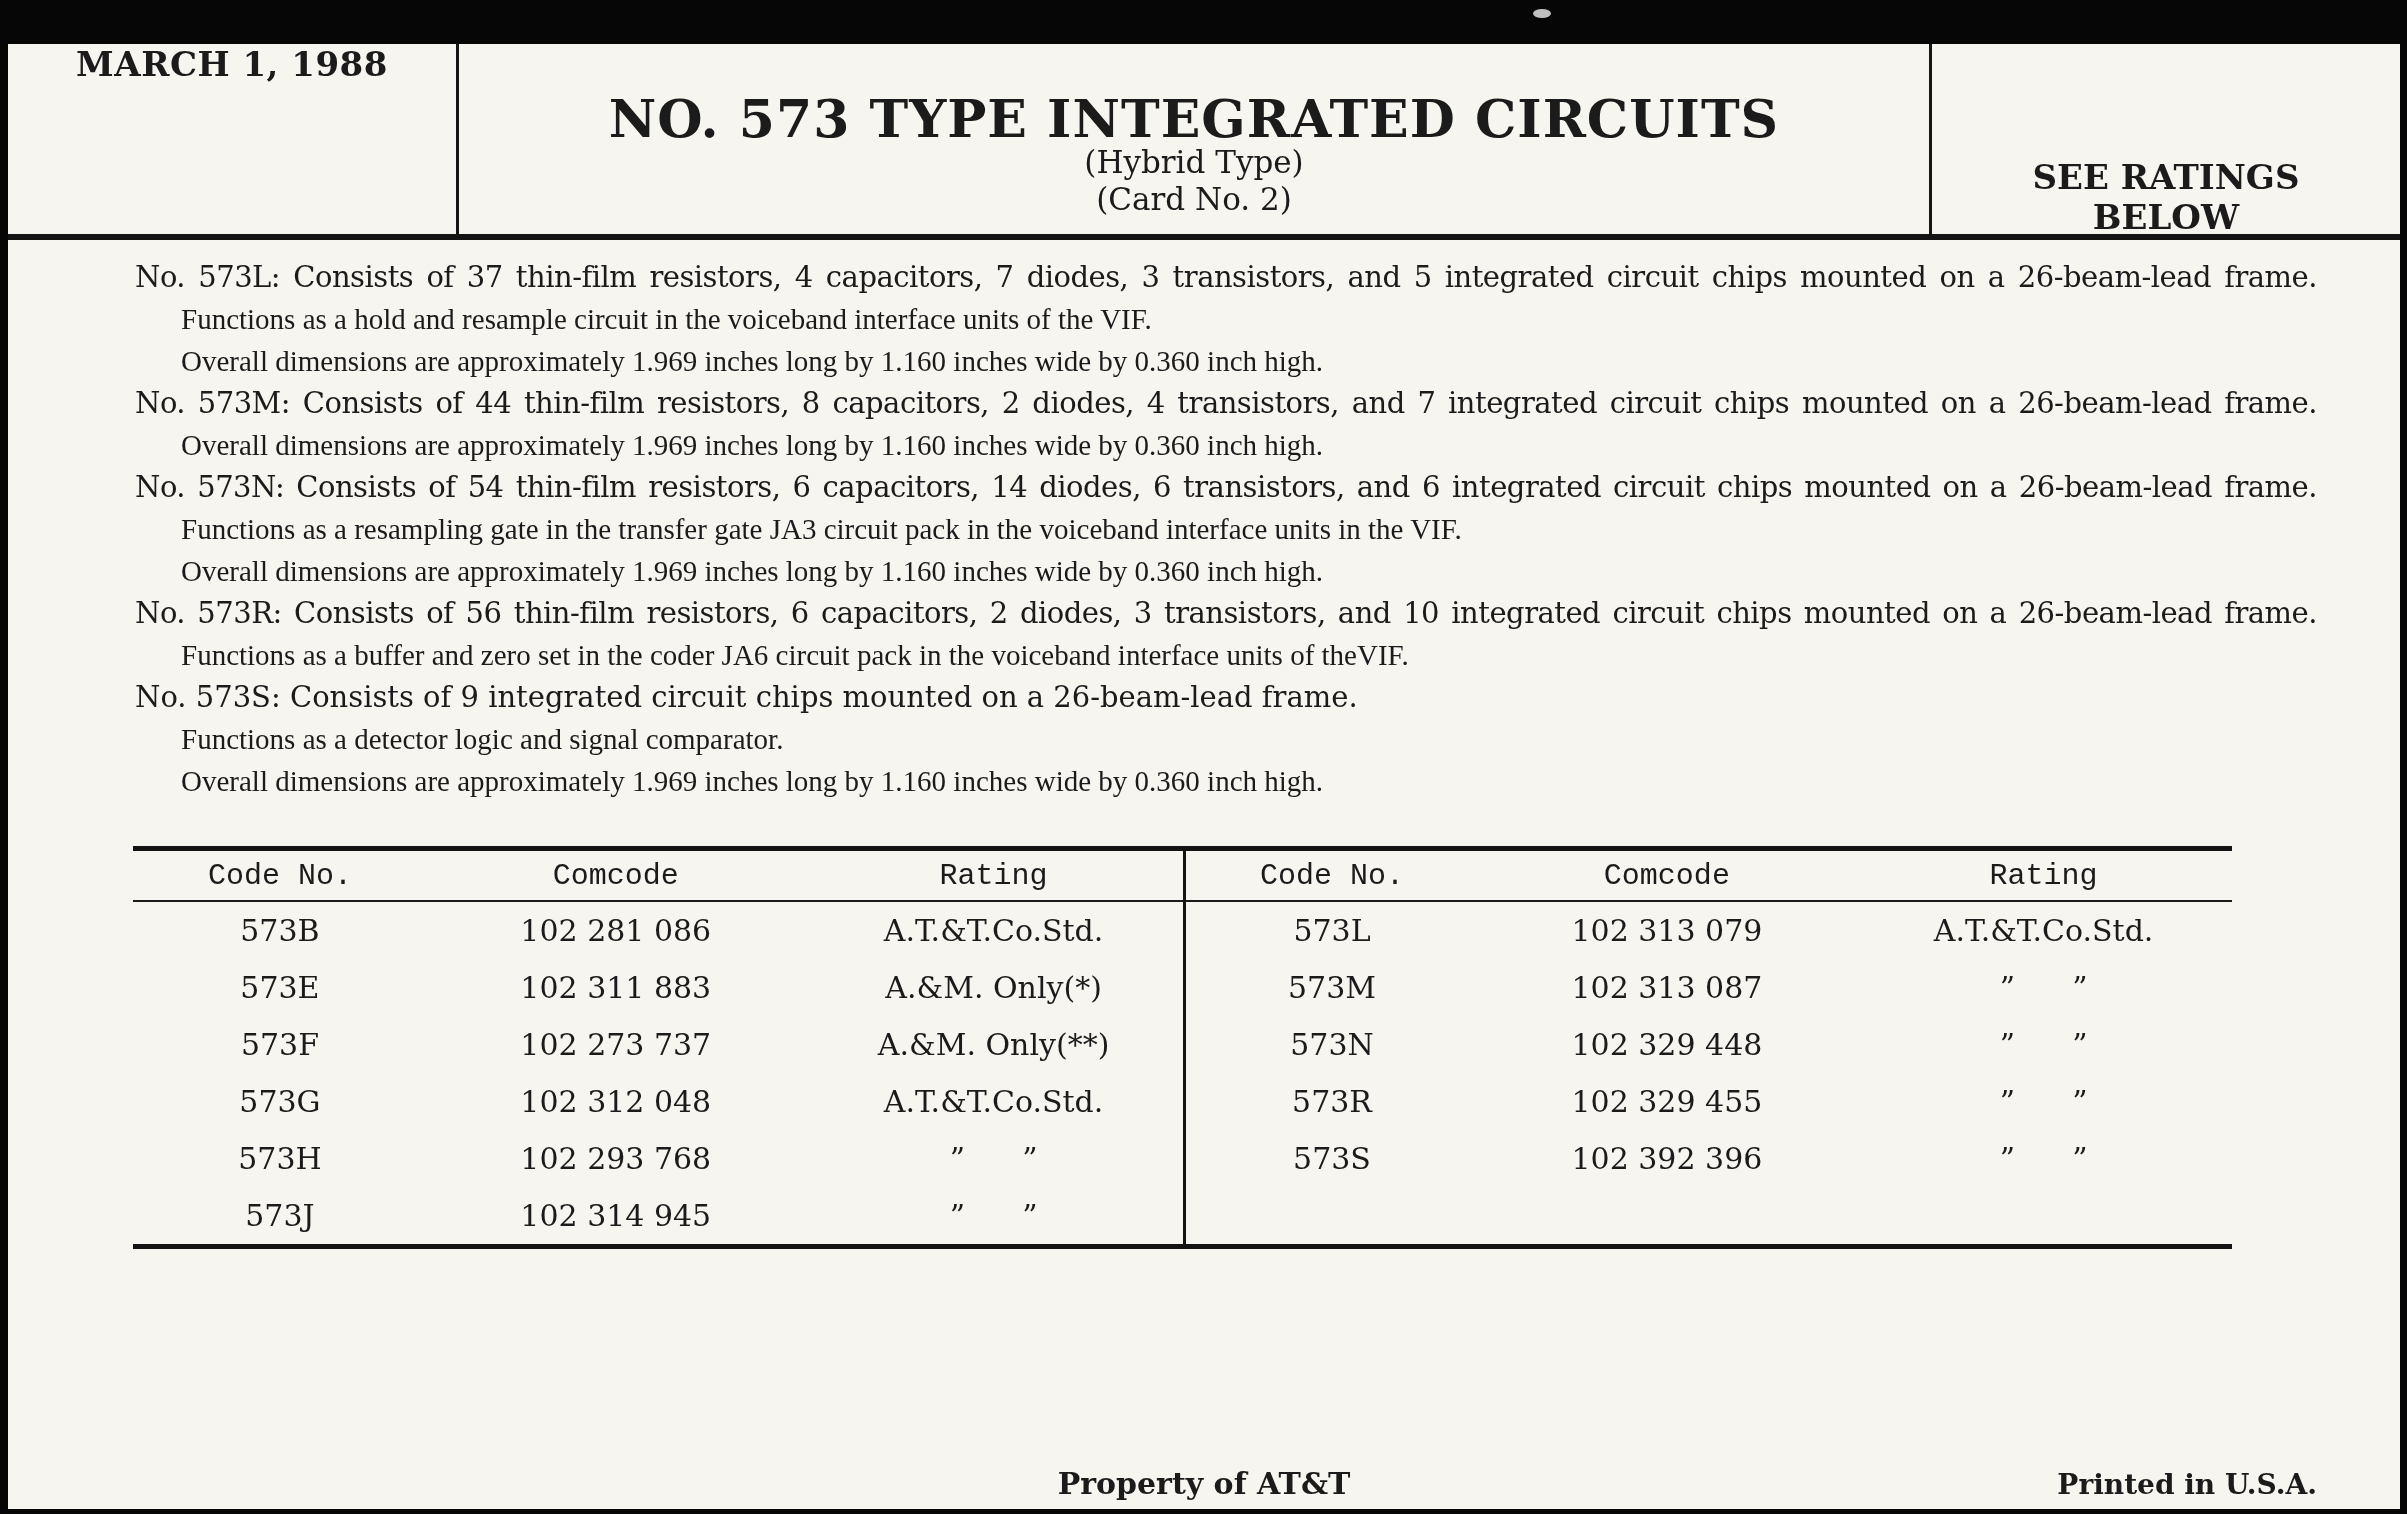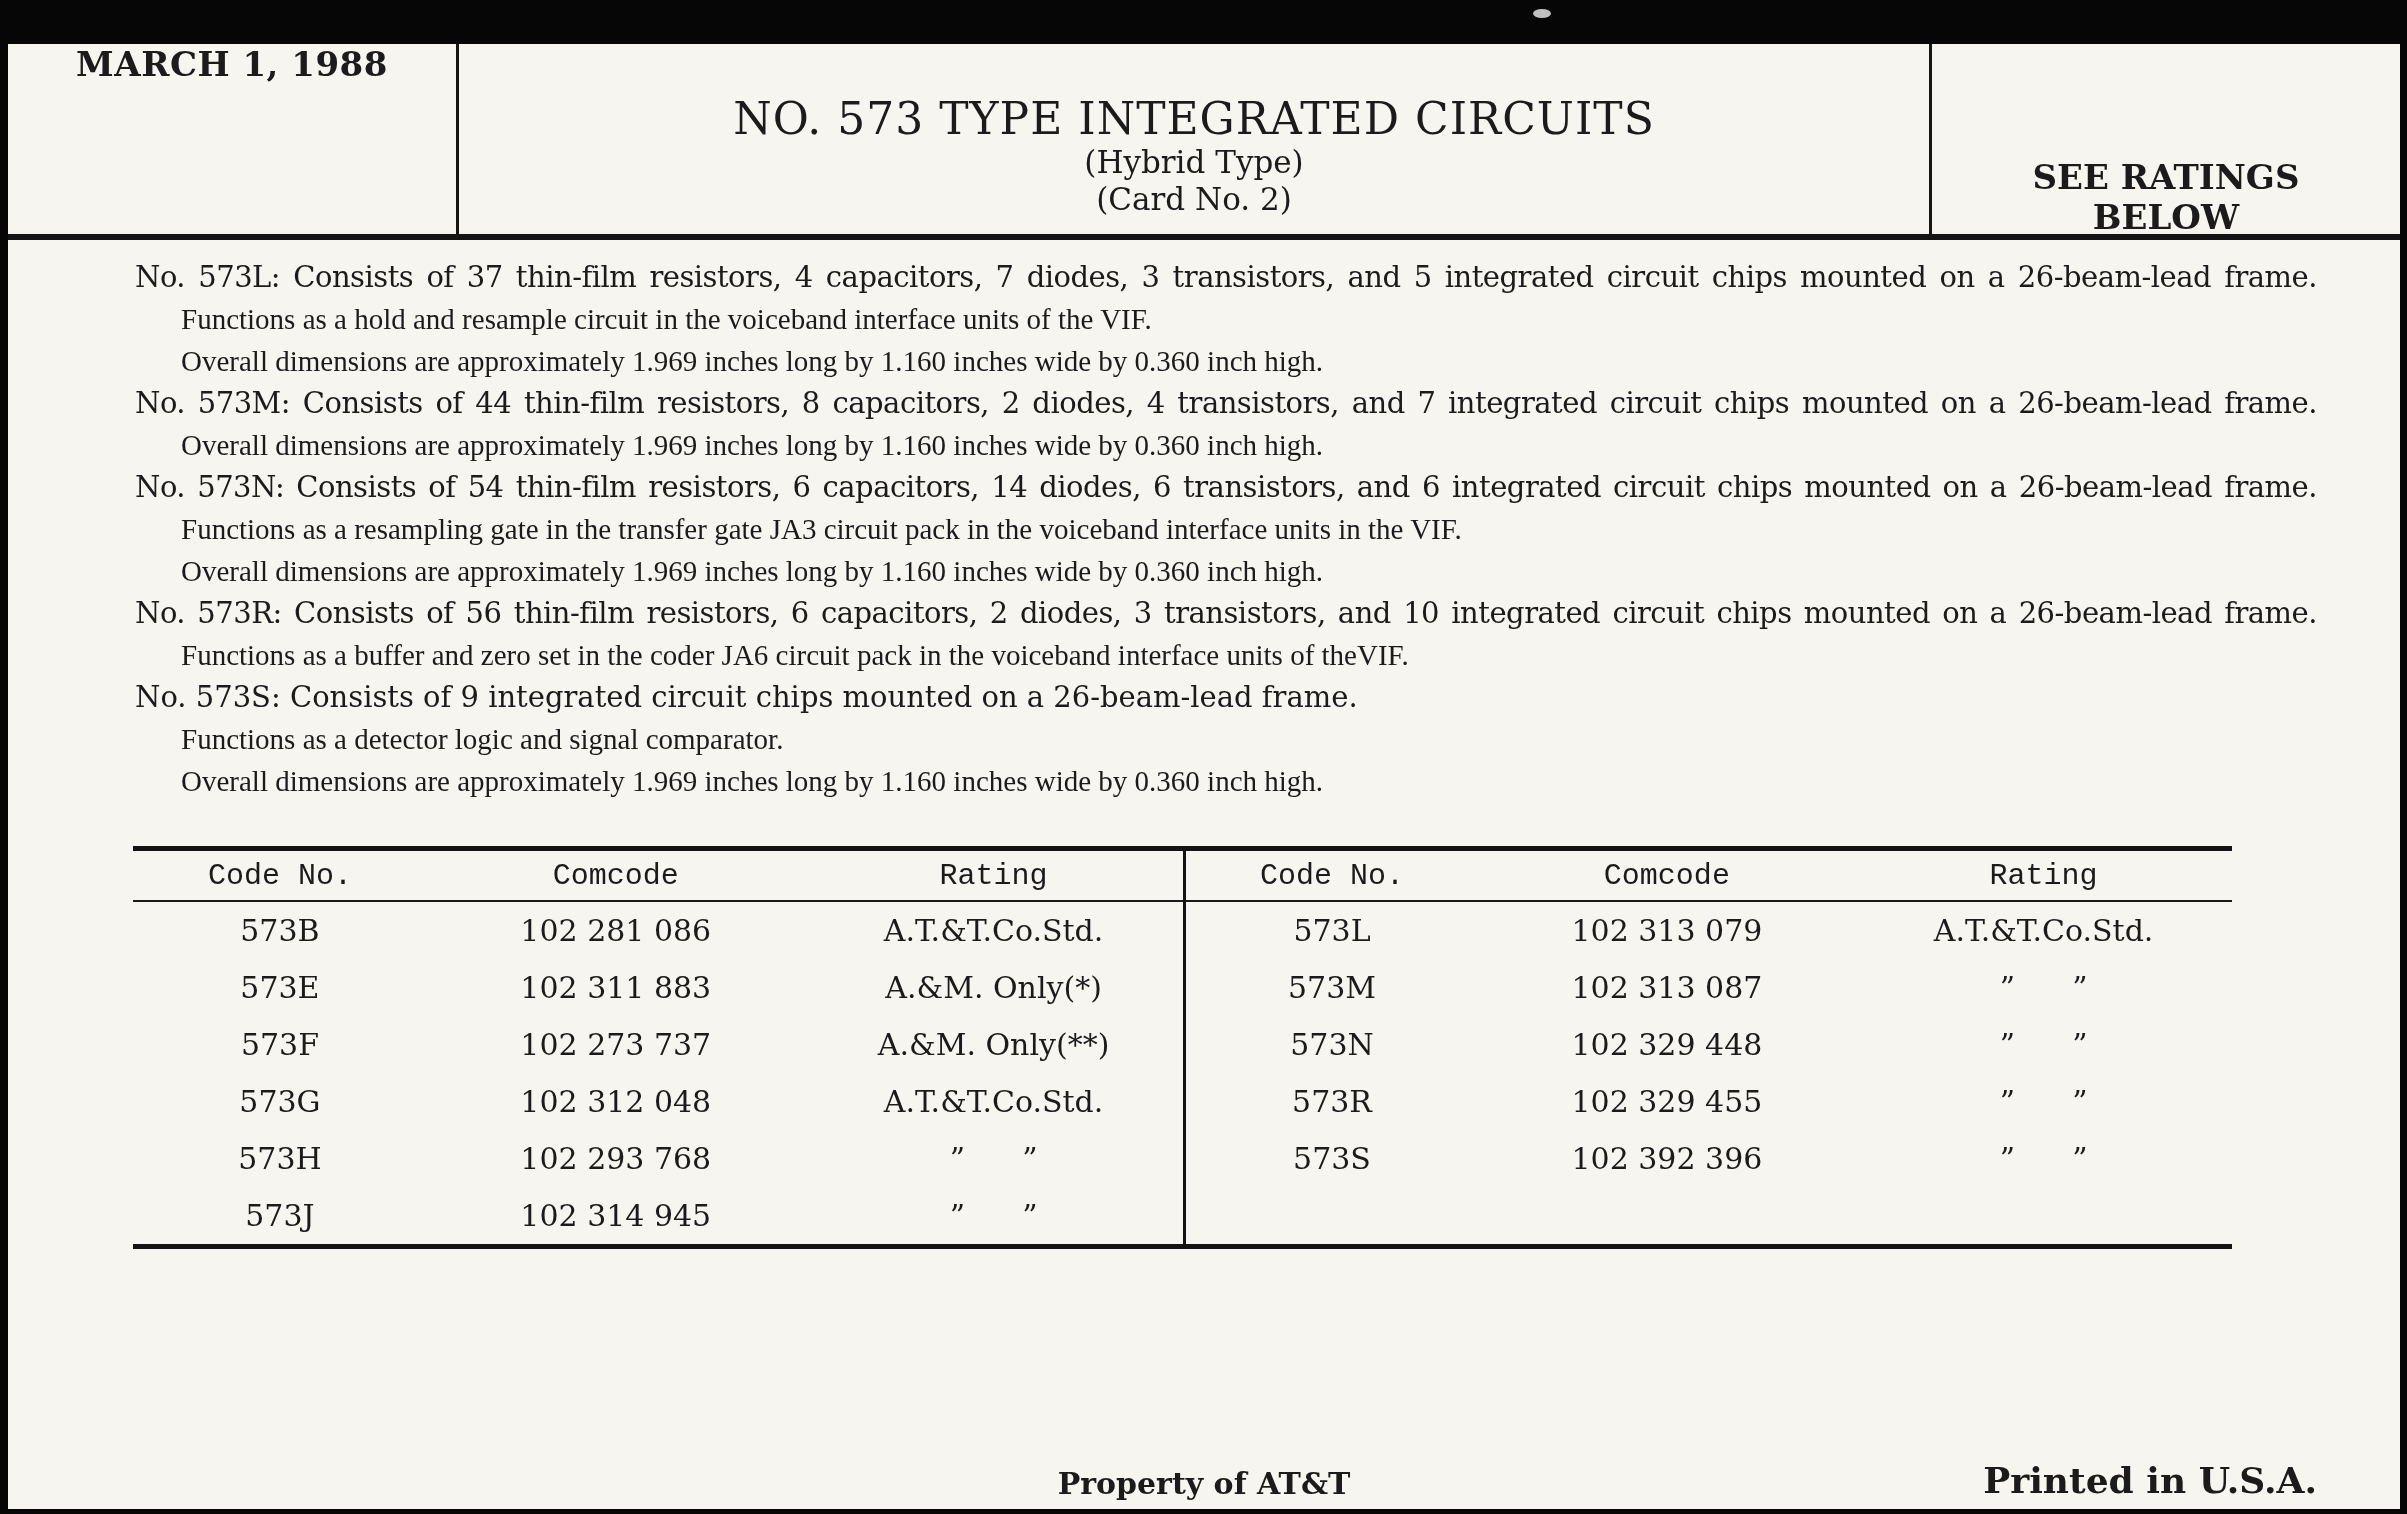--- a/index.html
+++ b/index.html
@@ -29,21 +29,21 @@
   .h-left {
     display:flex; justify-content:center; align-items:flex-start;
     font-size:34px; font-weight:bold; letter-spacing:0.5px;
   }
   .h-center {
     border-left:3px solid #151515;
     border-right:3px solid #151515;
     display:flex; flex-direction:column; align-items:center;
     padding-top:50px;
   }
-  .doc-title { font-size:44px; font-weight:normal; letter-spacing:1px; line-height:50px; }
+  .doc-title { font-size:52px; font-weight:bold; letter-spacing:1px; line-height:50px; }
   .doc-subtitle { font-size:31px; line-height:37px; }
   .h-right {
     display:flex; flex-direction:column; align-items:center;
     padding-top:113px;
     font-size:34px; font-weight:bold; line-height:40px;
   }
   .header-rule { height:6px; background:#141414; }
   
   .descriptions {
     padding:16px 83px 0 85px;
@@ -80,21 +80,21 @@
     font-family:Liberation Mono, monospace;
   }
   .t-cell.pre { white-space:pre; }
   
   .footer-property {
     position:absolute; bottom:8px; left:0; width:100%;
     text-align:center; font-weight:bold; font-size:30px;
   }
   .footer-printed {
     position:absolute; bottom:8px; right:83px;
-    font-weight:bold; font-size:36px;
+    font-weight:bold; font-size:28px;
   }
 </style>
 </head>
 <body>
 
 <div class="scan-speck"></div>
 
 <div class="page">
 
   <div class="header">

